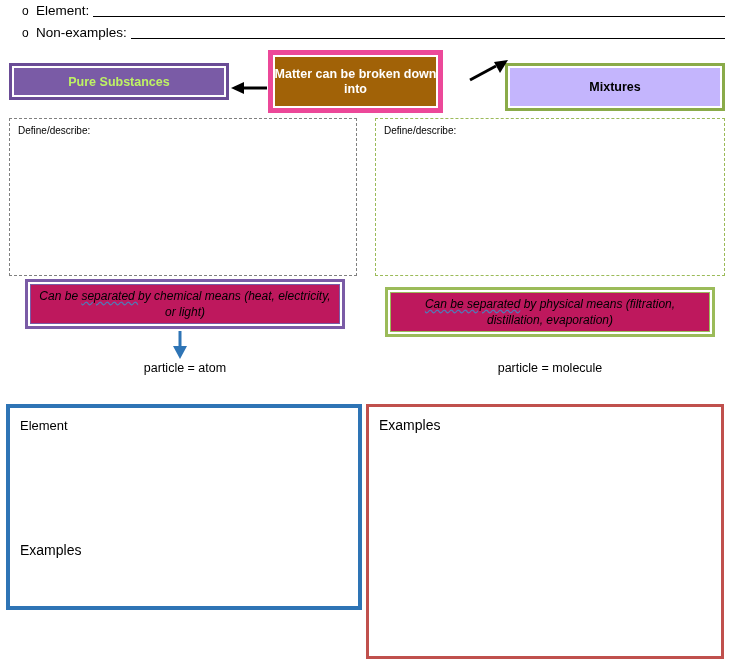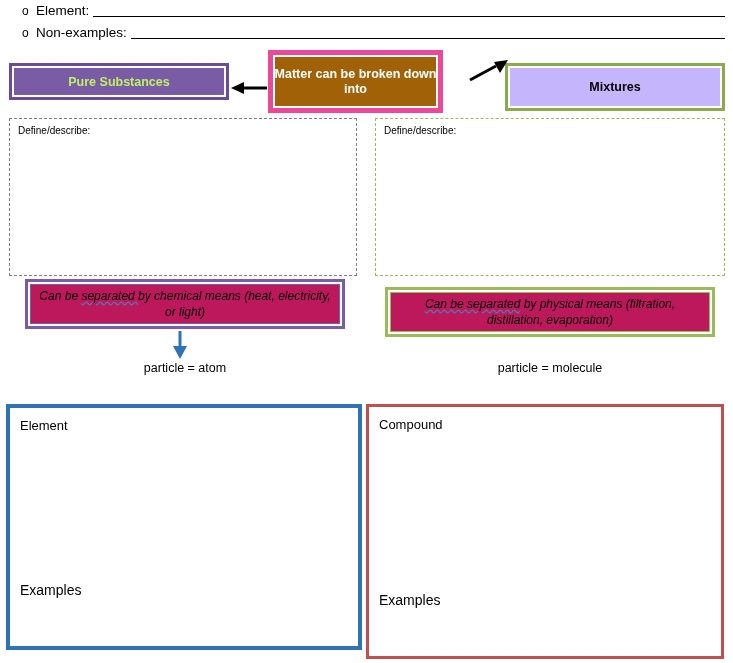--- a/index.html
+++ b/index.html
@@ -149,21 +149,21 @@
     box-sizing: border-box;
     padding: 10px 10px;
     font-size: 13px;
     background: #ffffff;
     position: absolute;
     display: flex;
     flex-direction: column;
     justify-content: space-between;
   }
   #element-box {
-    left: 6px; top: 404px; width: 356px; height: 246px;
+    left: 6px; top: 404px; width: 356px; height: 206px;
     border: 4px solid #2e74b5;
   }
   #compound-box {
     left: 366px; top: 404px; width: 358px; height: 255px;
     border: 3px solid #c0504d;
   }
   .box-title { font-size: 13px; }
   .box-footer { font-size: 14px; padding-bottom: 38px; }
 </style>
 </head>
@@ -230,15 +230,14 @@
 
 <div class="abs particle-label" id="particle-atom">particle = atom</div>
 <div class="abs particle-label" id="particle-molecule">particle = molecule</div>
 
 <div class="bottom-box" id="element-box">
   <div class="box-title">Element</div>
   <div class="box-footer">Examples</div>
 </div>
 
 <div class="bottom-box" id="compound-box">
-  <div class="box-title">Compound</div>
   <div class="box-footer">Examples</div>
 </div>
 
 </body></html>

